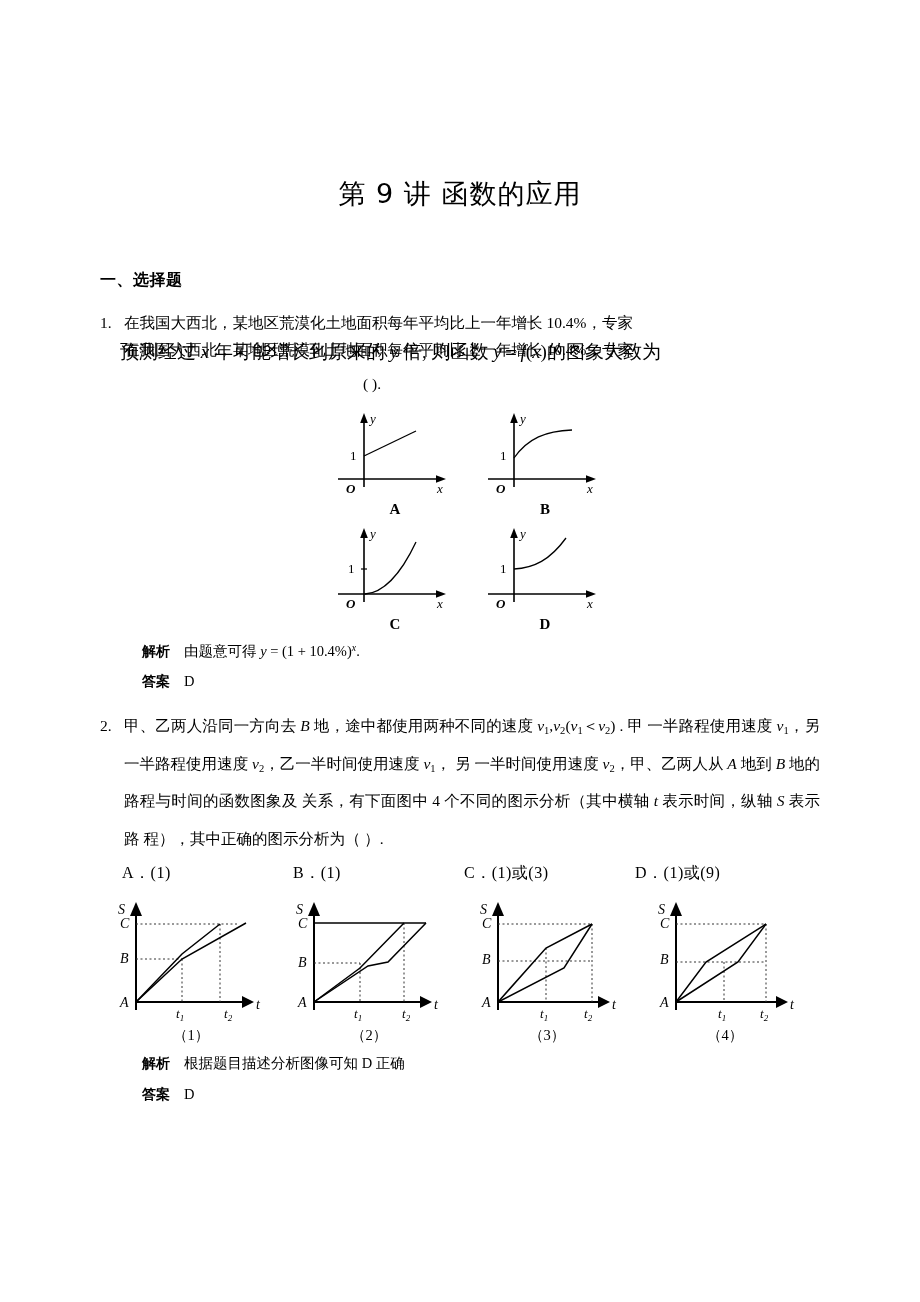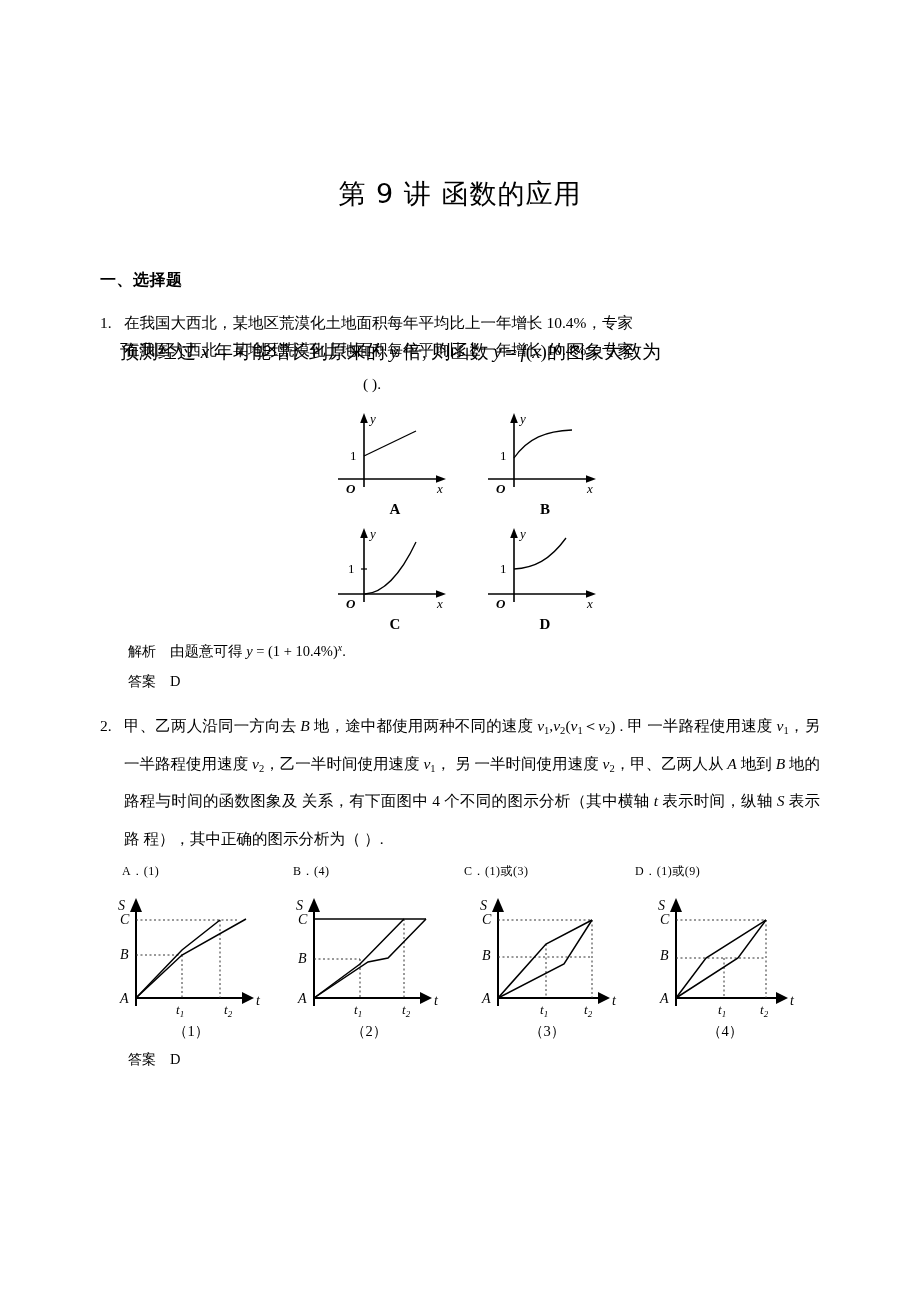--- a/index.html
+++ b/index.html
@@ -84,43 +84,44 @@
     vertical-align: -0.28em;
   }
   .sup {
     font-size: 0.68em;
     vertical-align: 0.5em;
   }
 
   
   .option-row {
     display: flex;
-    font-size: 12px;
+    font-size: 16px;
     margin-top: 6px;
     padding-left: 22px;
   }
   .option-row .opt {
     width: 171px;
     flex: 0 0 auto;
     letter-spacing: 0.5px;
     font-family: "Liberation Serif", "DejaVu Serif", serif;
   }
 
   
   .expl, .ans {
     font-size: 14.5px;
     margin-top: 7px;
     padding-left: 28px;
     line-height: 1.6;
   }
   .expl .lbl, .ans .lbl {
-    font-weight: normal;
+    font-weight: bold;
     font-family: "DejaVu Sans", "Liberation Sans", sans-serif;
     margin-right: 14px;
     font-size: 14px;
+    margin-left: 14px;
   }
 
   
   .fig1-wrap {
     margin-top: 12px;
     display: flex;
     justify-content: center;
   }
   .fig1-grid {
     display: grid;
@@ -267,21 +268,21 @@
         <span>一半路程使用速度 <em class="mvar">v</em><span class="sub">1</span>，另一半路程使用速度 <em class="mvar">v</em><span class="sub">2</span>，乙一半时间使用速度 <em class="mvar">v</em><span class="sub">1</span>， 另</span>
         <span>一半时间使用速度 <em class="mvar">v</em><span class="sub">2</span>，甲、乙两人从 <em class="mvar">A</em> 地到 <em class="mvar">B</em> 地的路程与时间的函数图象及</span>
         <span>关系，有下面图中 4 个不同的图示分析（其中横轴 <em class="mvar">t</em> 表示时间，纵轴 <em class="mvar">S</em> 表示路</span>
         <span>程），其中正确的图示分析为（    ）.</span>
       </div>
     </div>
   </div>
 
   <div class="option-row">
     <div class="opt">A．(1)</div>
-    <div class="opt">B．(4)</div>
+    <div class="opt">B．(1)</div>
     <div class="opt">C．(1)或(3)</div>
     <div class="opt">D．(1)或(9)</div>
   </div>
 
   <div class="fig2-row">
 
     <div class="fig2-cell">
       <svg width="170" height="132" viewBox="0 0 170 132">
 
         <line x1="34" y1="112" x2="148" y2="112" stroke="#000" stroke-width="2"></line>
@@ -383,17 +384,20 @@
 
         <polyline points="40,112 70,72 130,34" fill="none" stroke="#000" stroke-width="1.5"></polyline>
 
         <polyline points="40,112 102,72 130,34" fill="none" stroke="#000" stroke-width="1.5"></polyline>
       </svg>
       <div class="fig2-caption">（4）</div>
     </div>
 
   </div>
 
+  <div class="expl">
+    <span class="lbl">解析</span><span>根据题目描述分析图像可知 D 正确</span>
+  </div>
   <div class="ans">
     <span class="lbl">答案</span><span>D</span>
   </div>
 
 </div>
 
 </body></html>

